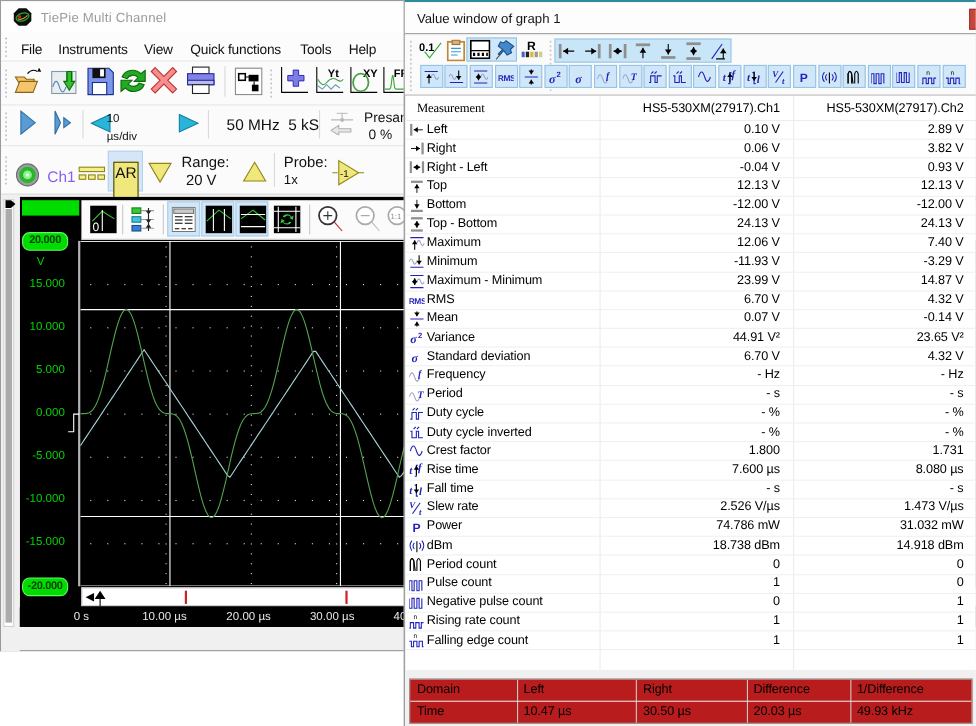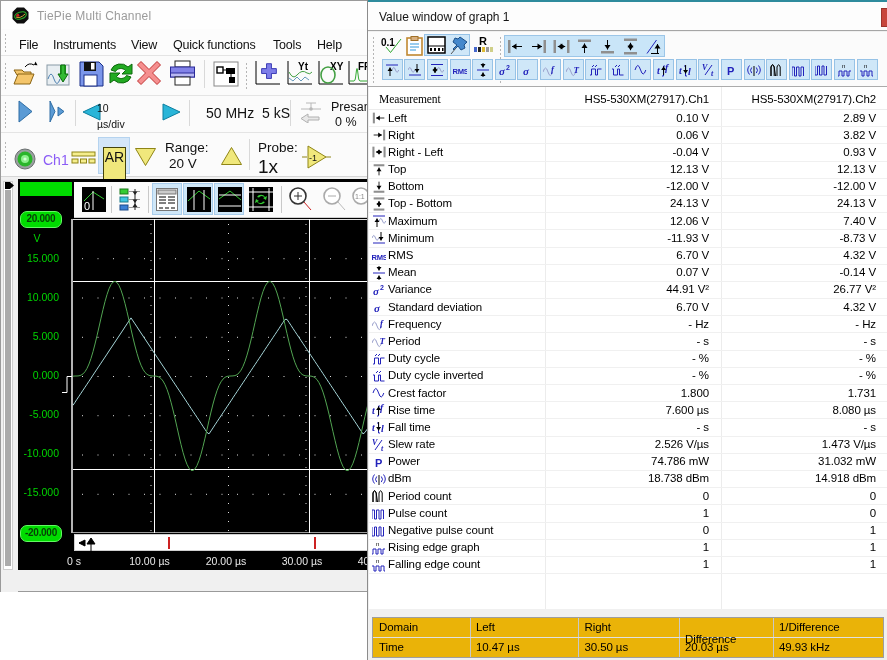--- a/index.html
+++ b/index.html
@@ -42,21 +42,21 @@
 #vtable{position:absolute;left:1px;top:87px;width:519px;height:522px;background:#fff;font-size:11.5px;letter-spacing:-0.1px;color:#000;}
 .thead{position:absolute;left:0;top:0;width:100%;height:23px;border-bottom:1px solid #ececec;}
 #tbody{position:absolute;left:0;top:23px;width:100%;}
 .trow{position:relative;width:100%;height:17.2px;border-bottom:1px solid #f0f0f0;}
 .tic{position:absolute;left:3px;top:1px;width:14px;height:14px;}
 .tname{position:absolute;left:19px;top:1.5px;}
 .tv1{position:absolute;right:179px;top:1.5px;}
 .tv2{position:absolute;right:12px;top:1.5px;}
 .tcol{position:absolute;top:0;width:1px;height:522px;background:#ececec;}
 
-#dtable{position:absolute;left:4px;top:617px;width:512px;height:41px;background:#eab308;border:1px solid #9e9e9e;font-size:11.5px;letter-spacing:-0.1px;color:#000;}
+#dtable{position:absolute;left:4px;top:617px;width:512px;height:41px;background:#b91c1c;border:1px solid #9e9e9e;font-size:11.5px;letter-spacing:-0.1px;color:#000;}
 .dcell{position:absolute;padding-left:6px;line-height:19px;}
 .dcol{position:absolute;top:0;width:1px;height:39px;background:#c8c8c8;}
 </style></head>
 <body>
 
 <div id="main">
   <div id="mtitle">
     <svg id="mlogo" width="17" height="17" viewBox="0 0 17 17">
       <path d="M5,0.5 h7 l4.5,4.5 v7 l-4.5,4.5 h-7 l-4.5,-4.5 v-7 z" fill="#0d0d0d"></path>
       <ellipse cx="8.5" cy="8.5" rx="6" ry="3.4" fill="none" stroke="#27a527" stroke-width="1.2" transform="rotate(-18 8.5 8.5)"></ellipse>
@@ -200,21 +200,21 @@
     <svg class="ic" style="left:133px;top:14px;" width="23" height="20" viewBox="0 0 23 20">
         <path d="M1.5,1.5 h20 L11.5,18.5 z" fill="#f0e87c" stroke="#8f8516" stroke-width="1.5"></path>
       </svg>
     <div style="position:absolute;left:164px;top:7px;font-size:13.5px;color:#111;text-align:center;">Range:</div>
     <div style="position:absolute;left:168px;top:23px;font-size:13.5px;color:#111;">20 V</div>
     <svg class="ic" style="left:219px;top:13px;" width="23" height="20" viewBox="0 0 23 20">
         <path d="M11.5,1.5 L21.5,18.5 h-20 z" fill="#f0e87c" stroke="#8f8516" stroke-width="1.5"></path>
       </svg>
     <div class="vsep" style="left:248px;top:6px;height:31px;"></div>
     <div style="position:absolute;left:257px;top:7px;font-size:13.5px;color:#111;">Probe:</div>
-    <div style="position:absolute;left:257px;top:23px;font-size:19px;color:#111;">1x</div>
+    <div style="position:absolute;left:257px;top:23px;font-size:12px;color:#111;">1x</div>
     <svg class="ic" style="left:301px;top:11px;" width="29" height="26" viewBox="0 0 29 26">
       <path d="M0,13 h5 M24,13 h5" stroke="#8f8516" stroke-width="1.5"></path>
       <path d="M6,2 L24,13 L6,24 z" fill="#f0e87c" stroke="#8f8516" stroke-width="1.5"></path>
       <text x="7" y="17" font-size="9" fill="#111">-1</text>
     </svg>
   </div>
 
   <div id="gpanel"></div>
 
   <div class="abs" style="left:0;top:177px;width:17px;height:415px;background:#f0f0f0;"></div>
@@ -940,21 +940,37 @@
           <div class="tic">
             <svg width="14" height="14" viewBox="0 0 14 14">
               <line x1="1" y1="12" x2="13" y2="12" stroke="#2222bb" stroke-width="2"></line>
               <path d="M0,7 q1.8,-5 3.5,0 q1.6,4.5 3.2,0" fill="none" stroke="#9aa0cc"></path>
               <line x1="9" y1="1" x2="9" y2="9.5" stroke="#000" stroke-width="1.2"></line>
               <path d="M9,9.5 l-2.5,-3.5 h5 z" fill="#000" stroke="none"></path>
             </svg>
           </div>
           <div class="tname">Minimum</div>
           <div class="tv1">-11.93 V</div>
-          <div class="tv2">-8.73 V</div>
+          <div class="tv2">-3.29 V</div>
+        </div>
+<div class="trow">
+          <div class="tic">
+            <svg width="14" height="14" viewBox="0 0 14 14">
+              <line x1="1" y1="1.5" x2="13" y2="1.5" stroke="#2222bb" stroke-width="2"></line>
+              <line x1="1" y1="12.5" x2="13" y2="12.5" stroke="#2222bb" stroke-width="2"></line>
+              <path d="M7,7 q1.8,-5 3.5,0 q1.6,4.5 3.2,0" fill="none" stroke="#9aa0cc"></path>
+              <line x1="5" y1="7" x2="5" y2="4" stroke="#000" stroke-width="1.2"></line>
+              <path d="M5,4 l-2.5,3.5 h5 z" fill="#000" stroke="none"></path>
+              <line x1="5" y1="7" x2="5" y2="10" stroke="#000" stroke-width="1.2"></line>
+              <path d="M5,10 l-2.5,-3.5 h5 z" fill="#000" stroke="none"></path>
+            </svg>
+          </div>
+          <div class="tname">Maximum - Minimum</div>
+          <div class="tv1">23.99 V</div>
+          <div class="tv2">14.87 V</div>
         </div>
 <div class="trow">
           <div class="tic">
             <svg width="14" height="14" viewBox="0 0 14 14">
               <text x="-0.5" y="10.5" font-size="7.6" font-weight="bold" fill="#2222bb" font-family="Liberation Sans" letter-spacing="-0.3">RMS</text>
             </svg>
           </div>
           <div class="tname">RMS</div>
           <div class="tv1">6.70 V</div>
           <div class="tv2">4.32 V</div>
@@ -975,21 +991,21 @@
         </div>
 <div class="trow">
           <div class="tic">
             <svg width="14" height="14" viewBox="0 0 14 14">
               <text x="1" y="12" font-size="11" font-weight="bold" fill="#2222bb" font-family="Liberation Serif" font-style="italic">σ</text>
               <text x="8" y="7" font-size="7" font-weight="bold" fill="#2222bb" font-family="Liberation Sans">2</text>
             </svg>
           </div>
           <div class="tname">Variance</div>
           <div class="tv1">44.91 V²</div>
-          <div class="tv2">26.77 V²</div>
+          <div class="tv2">23.65 V²</div>
         </div>
 <div class="trow">
           <div class="tic">
             <svg width="14" height="14" viewBox="0 0 14 14">
               <text x="2" y="12" font-size="11" font-weight="bold" fill="#2222bb" font-family="Liberation Serif" font-style="italic">σ</text>
             </svg>
           </div>
           <div class="tname">Standard deviation</div>
           <div class="tv1">6.70 V</div>
           <div class="tv2">4.32 V</div>
@@ -1140,21 +1156,21 @@
           <div class="tv1">0</div>
           <div class="tv2">1</div>
         </div>
 <div class="trow">
           <div class="tic">
             <svg width="14" height="14" viewBox="0 0 14 14">
               <path d="M0,13 h1 v-5 h3 v5 h2 v-5 h3 v5 h2 v-5 h2" fill="none" stroke="#2222bb" stroke-width="1.2"></path>
               <text x="4" y="5" font-size="6" fill="#000" font-family="Liberation Sans">n</text>
             </svg>
           </div>
-          <div class="tname">Rising edge graph</div>
+          <div class="tname">Rising rate count</div>
           <div class="tv1">1</div>
           <div class="tv2">1</div>
         </div>
 <div class="trow">
           <div class="tic">
             <svg width="14" height="14" viewBox="0 0 14 14">
               <path d="M0,8 h2 v5 h2 v-5 h3 v5 h2 v-5 h3 v5 h1" fill="none" stroke="#2222bb" stroke-width="1.2"></path>
               <text x="4" y="5" font-size="6" fill="#000" font-family="Liberation Sans">n</text>
             </svg>
           </div>
@@ -1167,21 +1183,21 @@
 
   <div id="dtable">
     <div class="dcol" style="left:96.5px;"></div>
     <div class="dcol" style="left:205px;"></div>
     <div class="dcol" style="left:306px;"></div>
     <div class="dcol" style="left:399.5px;"></div>
     <div class="abs" style="left:0;top:19px;width:510px;height:1px;background:#e0e0e0;"></div>
     <div class="dcell" style="left:0;top:0;">Domain</div>
     <div class="dcell" style="left:97px;top:0;">Left</div>
     <div class="dcell" style="left:205.5px;top:0;">Right</div>
-    <div class="dcell" style="left:306px;top:0;margin-top:12px;">Difference</div>
+    <div class="dcell" style="left:306px;top:0;">Difference</div>
     <div class="dcell" style="left:400px;top:0;">1/Difference</div>
     <div class="dcell" style="left:0;top:20px;">Time</div>
     <div class="dcell" style="left:97px;top:20px;">10.47 µs</div>
     <div class="dcell" style="left:205.5px;top:20px;">30.50 µs</div>
     <div class="dcell" style="left:306px;top:20px;">20.03 µs</div>
     <div class="dcell" style="left:400px;top:20px;">49.93 kHz</div>
   </div>
 </div>
 
 </body></html>

